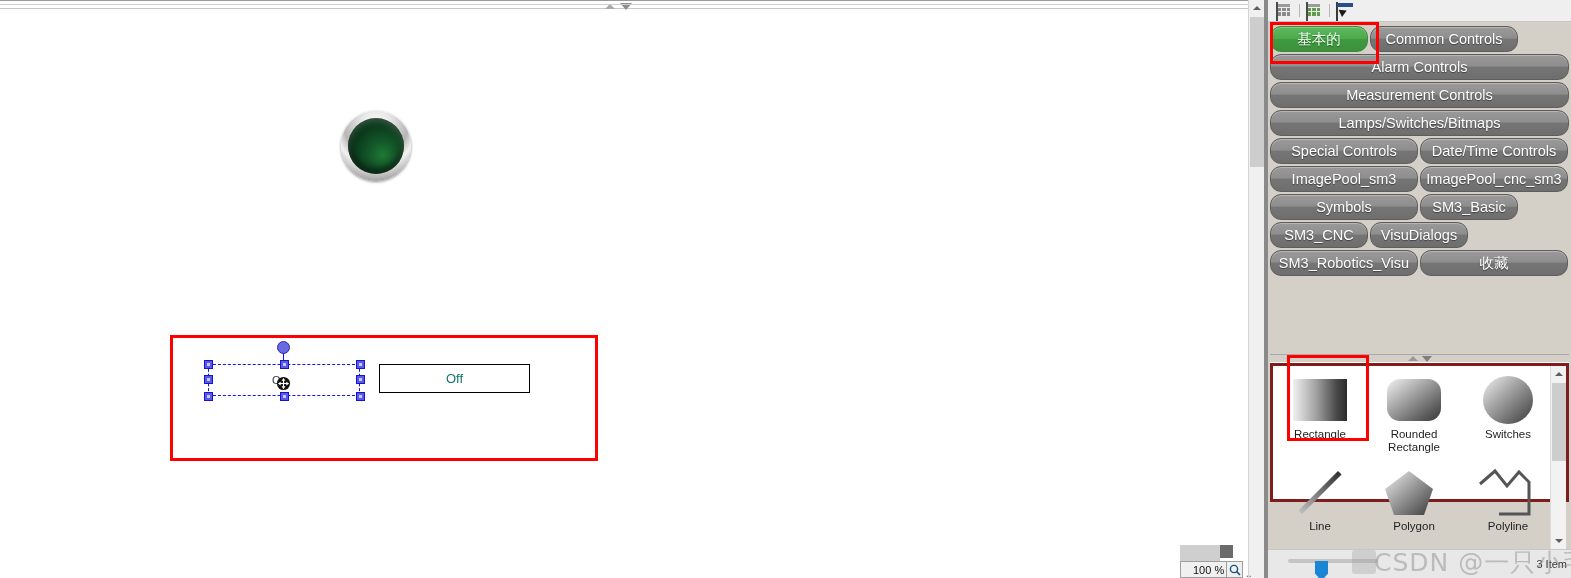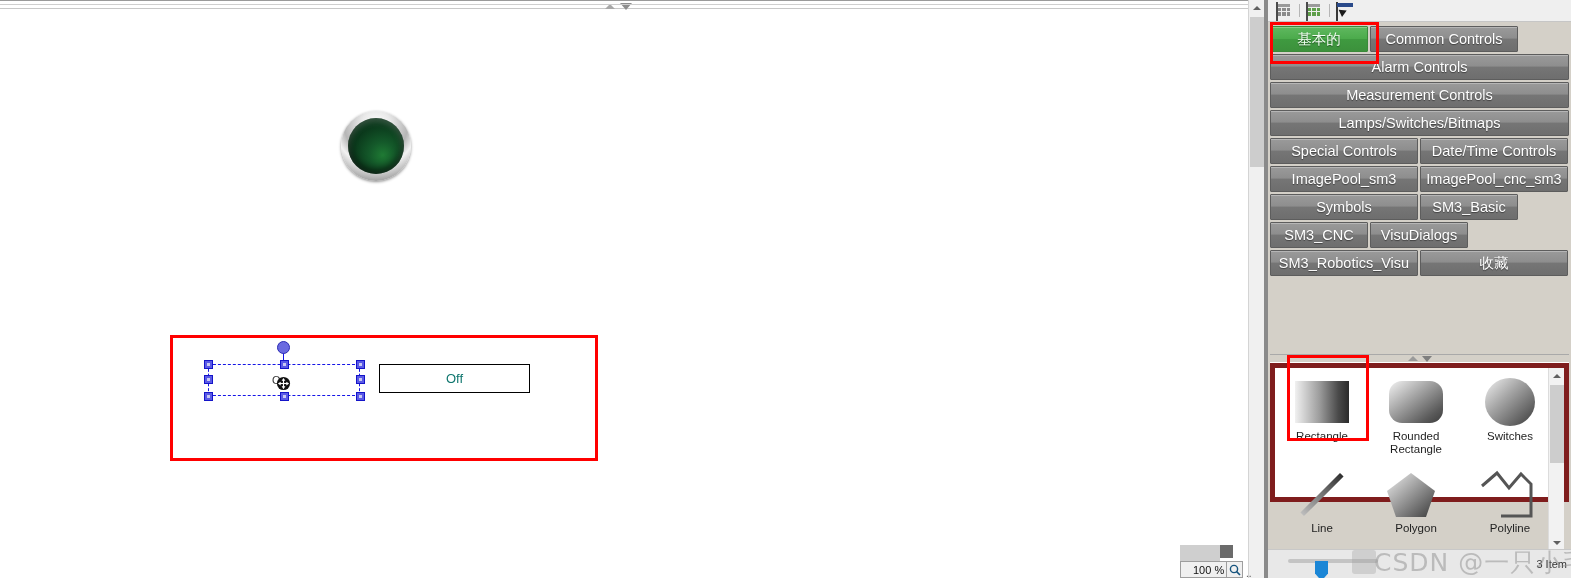--- a/index.html
+++ b/index.html
@@ -181,21 +181,21 @@
 
   
   #tb-tabs {
     position: absolute; left: 0; top: 22px; width: 303px;
     padding: 4px 2px 0 2px;
     display: flex; flex-wrap: wrap; align-content: flex-start;
     gap: 2px 2px;
   }
   .tb-tab {
     height: 26px;
-    border-radius: 1px;
+    border-radius: 11px;
     background: linear-gradient(to bottom, #9a9a9a 0%, #8e8e8e 45%, #757575 52%, #6e6e6e 100%);
     border: 1px solid #5d5d5d;
     color: #ffffff;
     font-size: 14.5px;
     display: flex; align-items: center; justify-content: center;
     text-shadow: 0 1px 1px rgba(0,0,0,.45);
     box-shadow: inset 0 1px 0 rgba(255,255,255,.28);
     white-space: nowrap;
     cursor: default;
   }
@@ -220,21 +220,21 @@
     background: #d4d0c8;
     border-top: 1px solid #a9a9a9; border-bottom: 1px solid #ffffff;
     display: flex; align-items: center; justify-content: center; gap: 4px;
   }
   .sp-up { width:0;height:0;border-left:5px solid transparent;border-right:5px solid transparent;border-bottom:5px solid #9a9a9a; }
   .sp-dn { width:0;height:0;border-left:5px solid transparent;border-right:5px solid transparent;border-top:6px solid #7f7f7f; }
 
   
   #palette {
     position: absolute; left: 2px; top: 363px; width: 299px; height: 139px;
-    background: #ffffff; border: 5px solid #7f1d1d;
+    background: #ffffff; border: 3px solid #7f1d1d;
   }
   #palette-grid {
     position: absolute; left: 0; top: 0; width: 282px; height: 183px;
     display: grid; grid-template-columns: repeat(3, 1fr); grid-template-rows: repeat(2, 1fr);
   }
   .shape-cell {
     position: relative;
     display: flex; flex-direction: column; align-items: center; justify-content: flex-start;
     padding-top: 8px;
     cursor: default;

